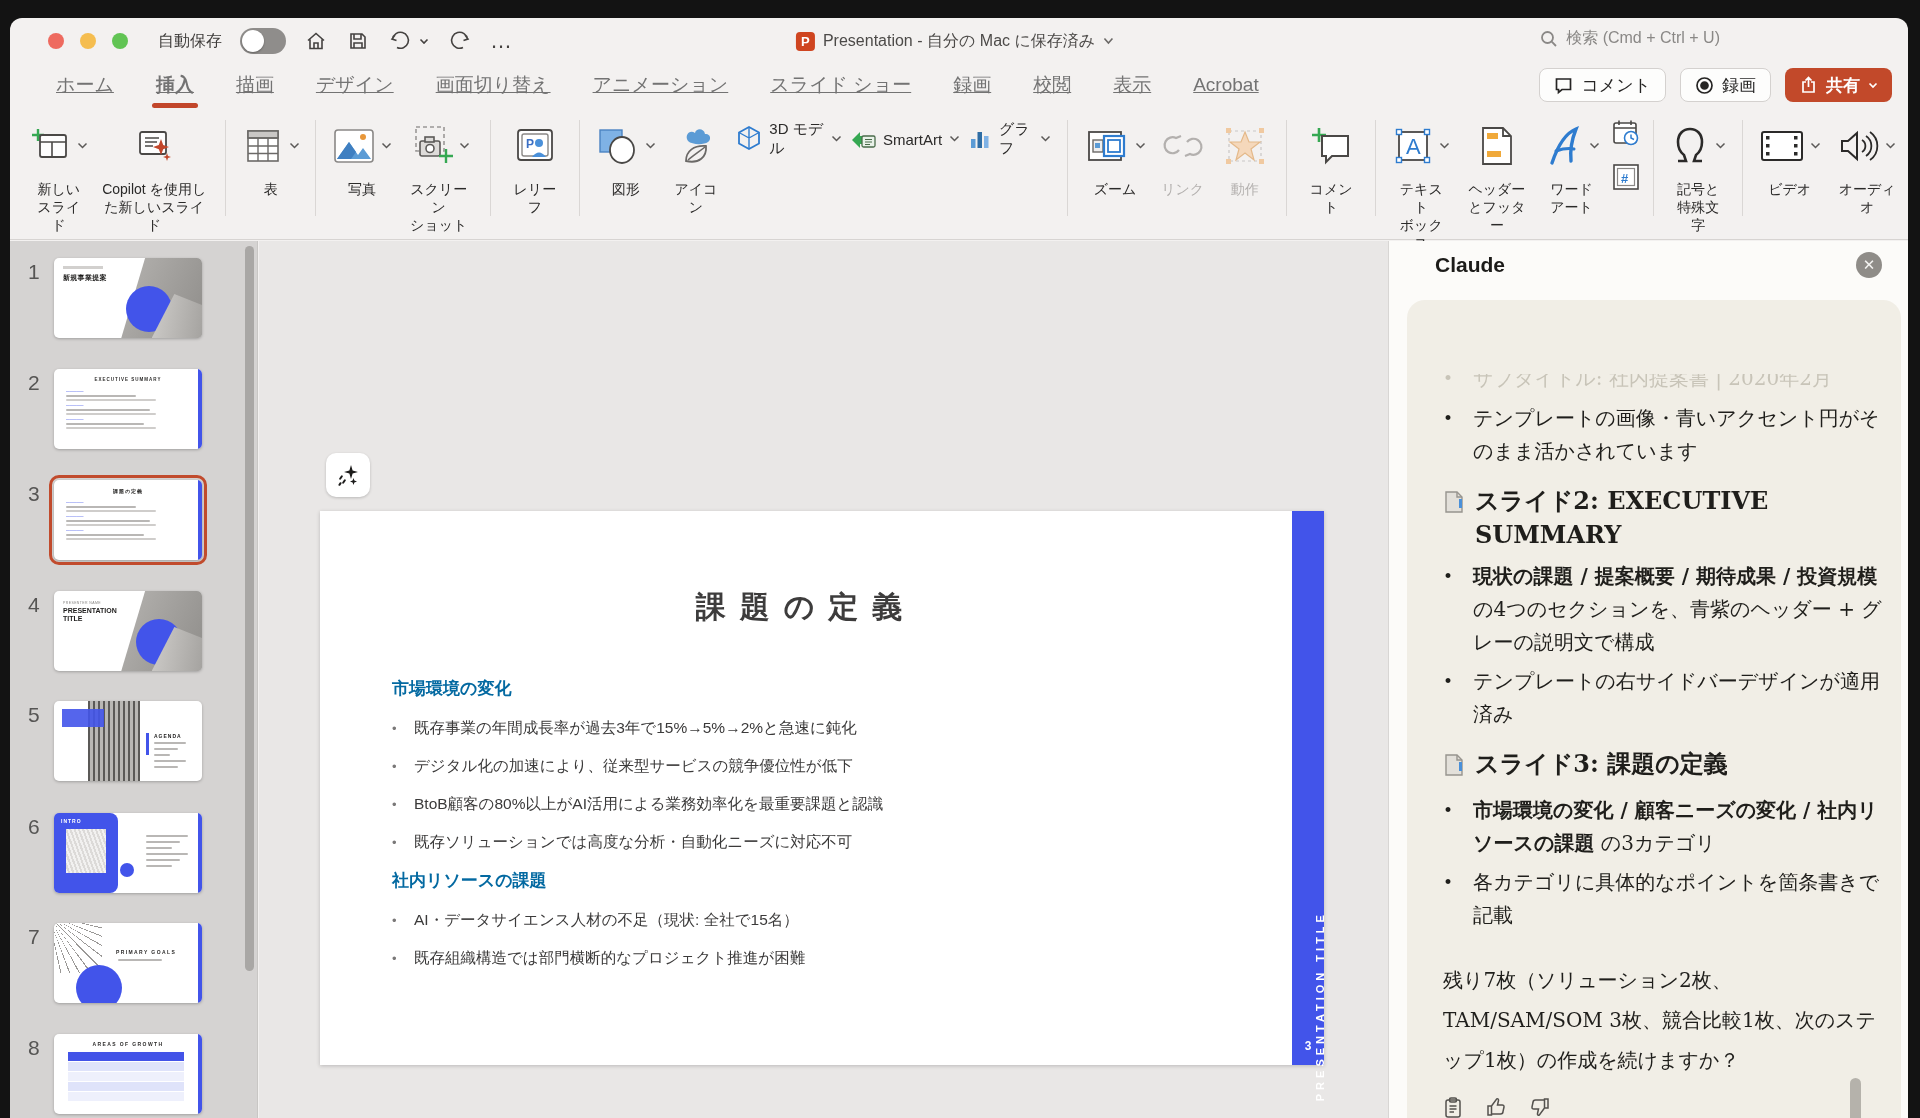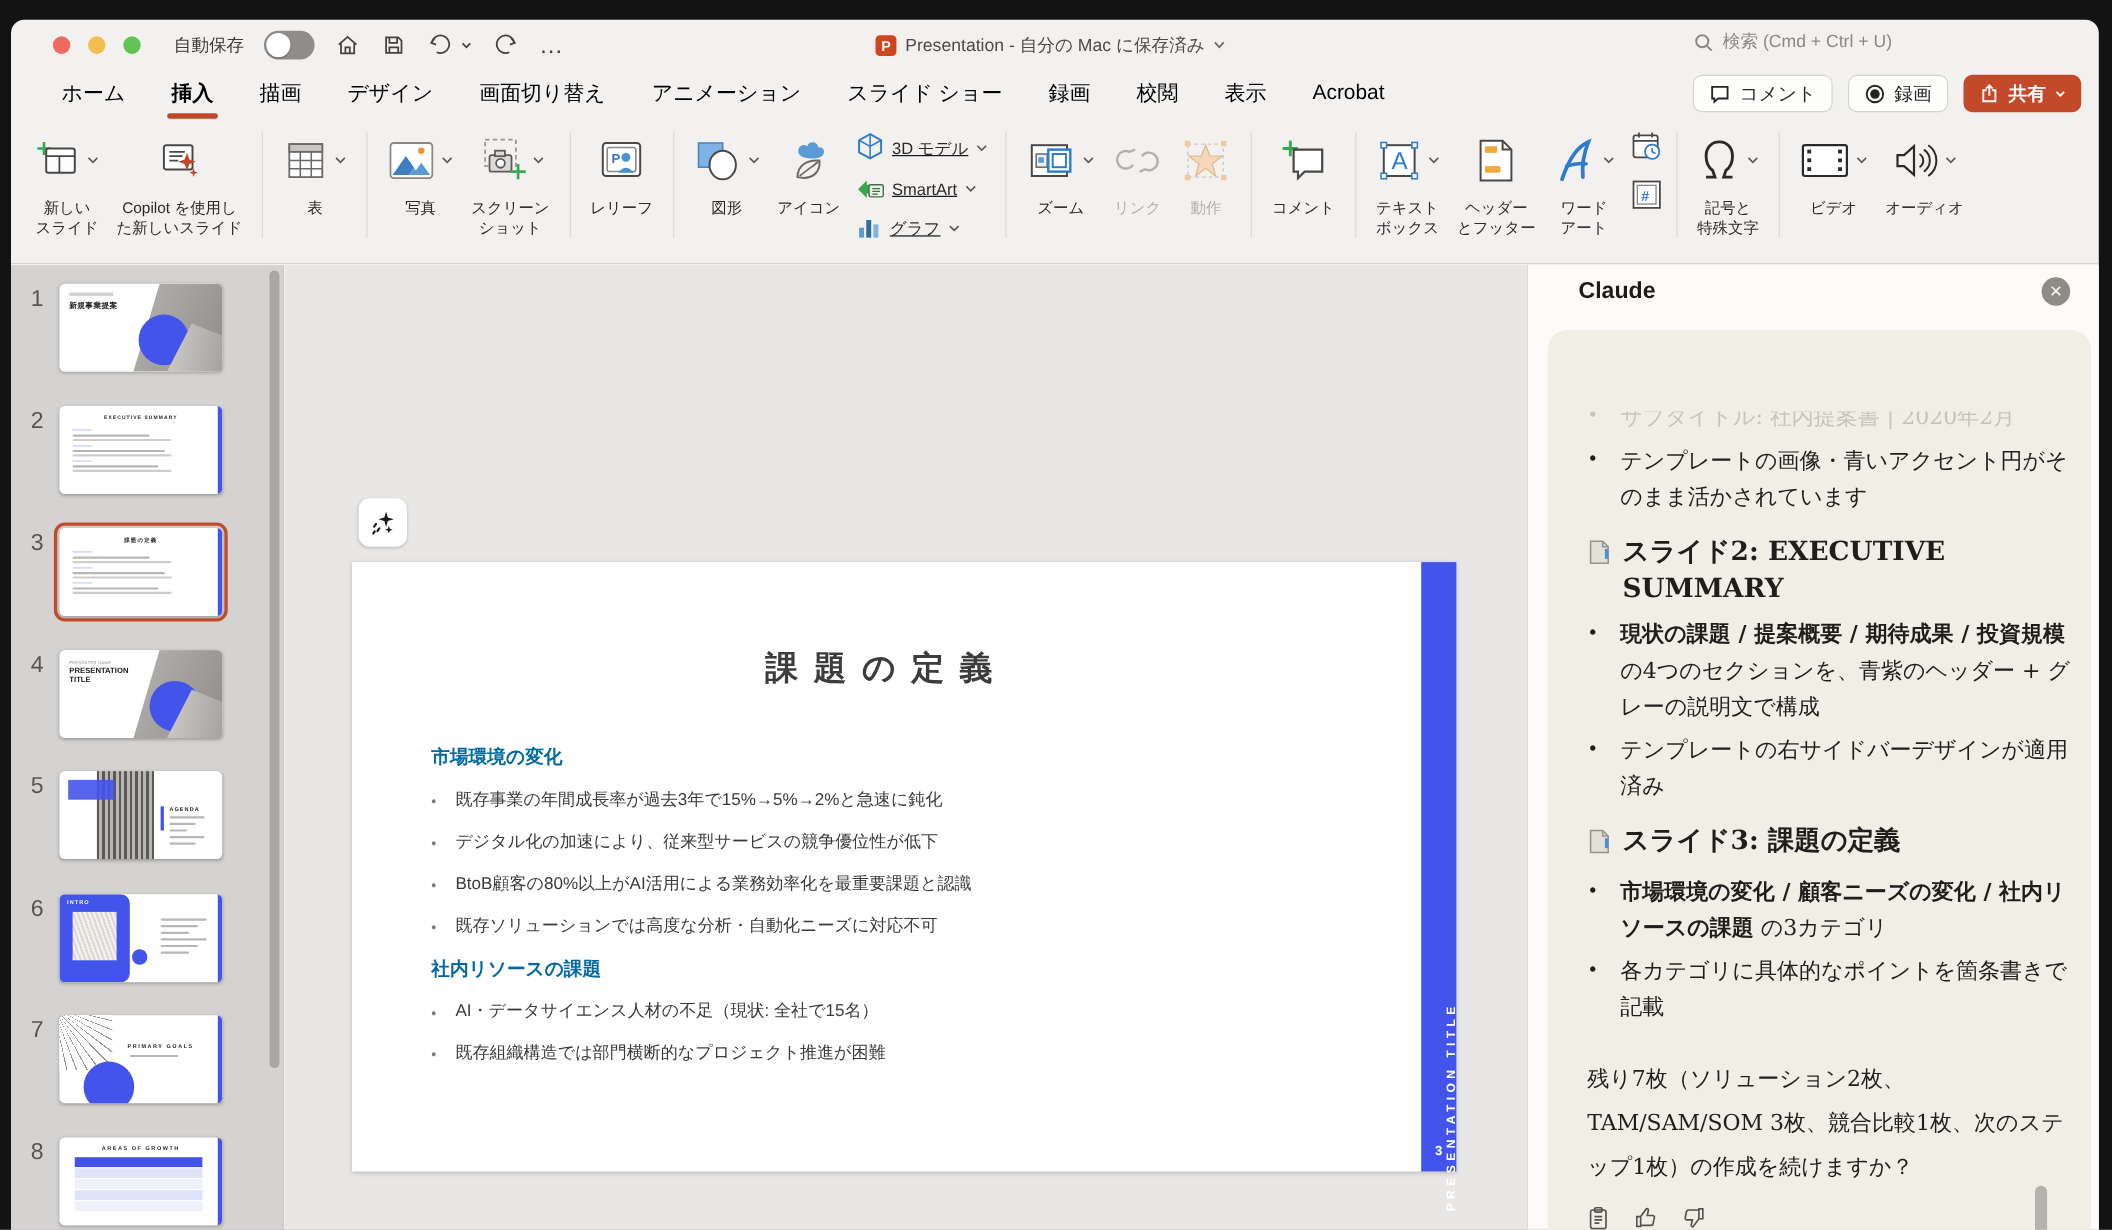--- a/index.html
+++ b/index.html
@@ -21,39 +21,39 @@
   .tb-icon { width:24px; height:24px; display:flex; align-items:center; justify-content:center; }
   .tb-icon svg { stroke:#444240; fill:none; stroke-width:1.6; }
   #doc-title { position:absolute; left:50%; top:0; height:46px; transform:translateX(-55%); display:flex; align-items:center; gap:8px; font-size:16px; color:#4c4a48; }
   .ppt-badge { width:19px; height:19px; border-radius:4px; background:#cf4520; color:#fff; font-size:13px; font-weight:bold; display:flex; align-items:center; justify-content:center; }
   #search-box { position:absolute; right:200px; top:10px; display:flex; align-items:center; gap:8px; color:#8a8886; font-size:16px; }
   #search-box svg { stroke:#8a8886; fill:none; stroke-width:1.8; }
 
   
   #tabrow { position:absolute; left:0; top:46px; width:100%; height:42px; display:flex; align-items:center; }
   #tabs { display:flex; align-items:center; gap:38px; margin-left:44px; }
-  .tab { font-size:19px; color:#000000; position:relative; padding:4px 2px; cursor:default; white-space:nowrap; }
+  .tab { font-size:19px; color:#737373; position:relative; padding:4px 2px; cursor:default; white-space:nowrap;text-decoration:underline; }
   .tab.active { font-weight:bold; }
   .tab.active::after { content:""; position:absolute; left:-2px; right:-2px; bottom:-6px; height:5px; border-radius:3px; background:#c2462a; }
   #tab-actions { position:absolute; right:16px; top:4px; display:flex; gap:14px; align-items:center; }
   .pill-btn { height:34px; border:1px solid #d4d1cf; background:#fdfdfc; border-radius:8px; display:flex; align-items:center; gap:8px; padding:0 14px; font-size:17px; color:#262524; }
   .pill-btn svg { stroke:#262524; fill:none; stroke-width:1.7; }
   #share-btn { background:#c2492a; border:none; color:#fff; font-weight:600; }
   #share-btn svg { stroke:#fff; }
 
   
   #ribbon { position:absolute; left:0; top:88px; width:100%; height:134px; border-bottom:1px solid #d7d4d2; display:flex; align-items:flex-start; padding:10px 0 0 14px; }
   .rsep { width:1px; height:96px; background:#dad7d5; margin:4px 10px 0 10px; flex:none; }
   .ritem { display:flex; flex-direction:column; align-items:center; padding:0 8px; min-width:62px; }
   .ritem .icon-row { height:60px; display:flex; align-items:center; gap:5px; }
   .ritem .ric svg { display:block; }
   .rlabel { font-size:14px; line-height:18px; color:#2b2a29; text-align:center; white-space:pre-line; margin-top:4px; }
   .ritem.disabled .rlabel { color:#b3b0ae; }
   .chev svg { display:block; }
-  .rstack { display:flex; flex-direction:column; gap:8px; padding-top:4px; margin:0 6px;text-decoration:underline; }
+  .rstack { display:flex; gap:8px; padding-top:4px; margin:0 6px; }
   .rstack-item { display:flex; align-items:center; gap:7px; font-size:15px; color:#2b2a29; }
   .rsmallstack { display:flex; flex-direction:column; gap:10px; padding-top:2px; margin-left:4px; }
   .rsmall { width:34px; height:34px; display:flex; align-items:center; justify-content:center; }
 
   
   #content { position:absolute; left:0; top:223px; width:100%; height:877px; }
 
   
   #thumb-panel { position:absolute; left:0; top:0; width:248px; height:100%; background:#d5d3d2; border-right:1px solid #c8c6c4; }
   .thumb-row { position:absolute; left:0; width:100%; }

